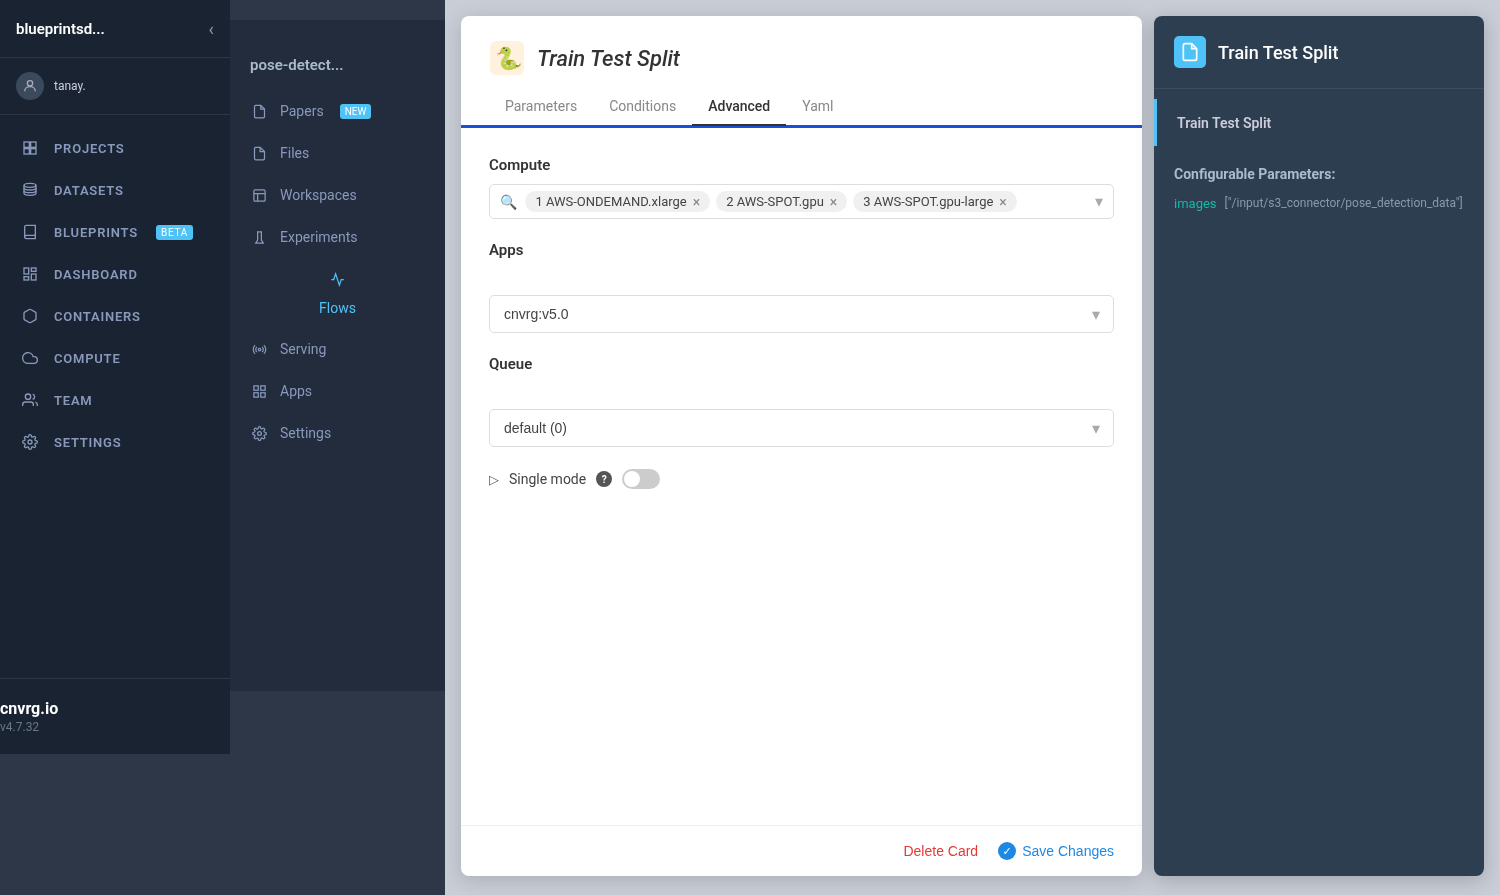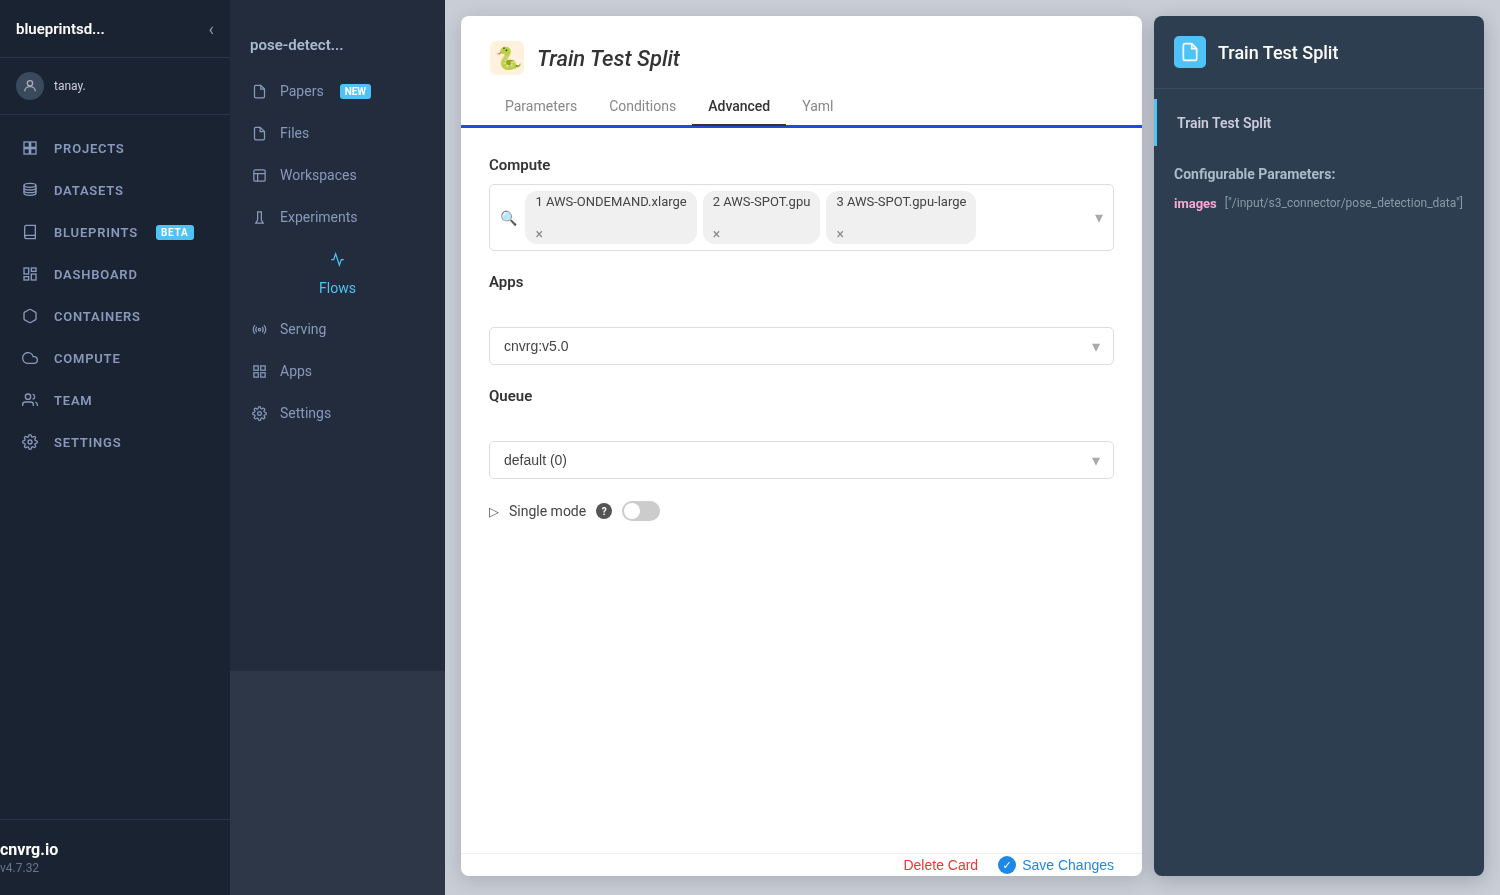--- a/index.html
+++ b/index.html
@@ -12,21 +12,21 @@
       overflow: hidden;
     }
 
     
     .left-sidebar {
       width: 230px;
       background: #1a2332;
       display: flex;
       flex-direction: column;
       flex-shrink: 0;
-      height: 895px;
+      height: 754px;
     }
     .left-sidebar-header {
       display: flex;
       align-items: center;
       justify-content: space-between;
       padding: 18px 16px;
       border-bottom: 1px solid #2a3548;
     }
     .app-name {
       color: #fff;
@@ -100,20 +100,21 @@
 
     
     .second-sidebar {
       width: 215px;
       background: #222c3c;
       display: flex;
       flex-direction: column;
       flex-shrink: 0;
       height: 671px;
       padding-top: 28px;
+      margin-top: 20px;
     }
     .second-sidebar-title {
       color: #aabbcc;
       font-size: 15px;
       font-weight: 600;
       padding: 8px 20px 16px;
     }
     .second-nav-item {
       display: flex;
       align-items: center;
@@ -129,21 +130,21 @@
       height: 18px;
       display: flex;
       align-items: center;
       justify-content: center;
       flex-shrink: 0;
     }
     .badge-new {
       background: #4fc3f7;
       color: #fff;
       font-size: 10px;
-      font-weight: 700;
+      font-weight: 400;
       padding: 2px 5px;
       border-radius: 3px;
       margin-left: 4px;
     }
 
     
     .main-area {
       flex: 1;
       background: #c8cdd6;
       position: relative;
@@ -221,27 +222,27 @@
       border: 1px solid #ddd;
       border-radius: 5px;
       padding: 6px 10px;
       gap: 6px;
       flex-wrap: wrap;
       cursor: pointer;
       position: relative;
     }
     .compute-tag {
       display: flex;
+      align-items: center;
       background: #f0f0f0;
       border-radius: 12px;
       padding: 3px 10px 3px 10px;
       font-size: 13px;
       color: #444;
-      gap: 18px;
-      flex-direction: column;
+      gap: 6px;
     }
     .compute-tag-remove {
       cursor: pointer;
       color: #888;
       font-size: 14px;
       line-height: 1;
     }
     .compute-search-icon {
       color: #aaa;
       font-size: 14px;
@@ -326,21 +327,21 @@
       top: 2px;
       left: 2px;
       transition: left 0.2s;
     }
 
     
     .modal-footer {
       display: flex;
       align-items: center;
       justify-content: flex-end;
-      padding: 2px 28px;
+      padding: 16px 28px;
       border-top: 1px solid #f0f0f0;
       gap: 20px;
     }
     .delete-btn {
       color: #e53935;
       font-size: 14px;
       cursor: pointer;
       font-weight: 500;
       background: none;
       border: none;
@@ -419,23 +420,23 @@
       font-size: 14px;
       font-weight: 700;
       margin-bottom: 14px;
     }
     .param-row {
       display: flex;
       align-items: flex-start;
       gap: 8px;
     }
     .param-key {
-      color: #f9a8d4;
+      color: #14b8a6;
       font-size: 13px;
-      font-weight: 700;
+      font-weight: 400;
     }
     .param-value {
       color: #8899aa;
       font-size: 12px;
     }
   </style>
 </head>
 <body>
 
 <div class="left-sidebar">

